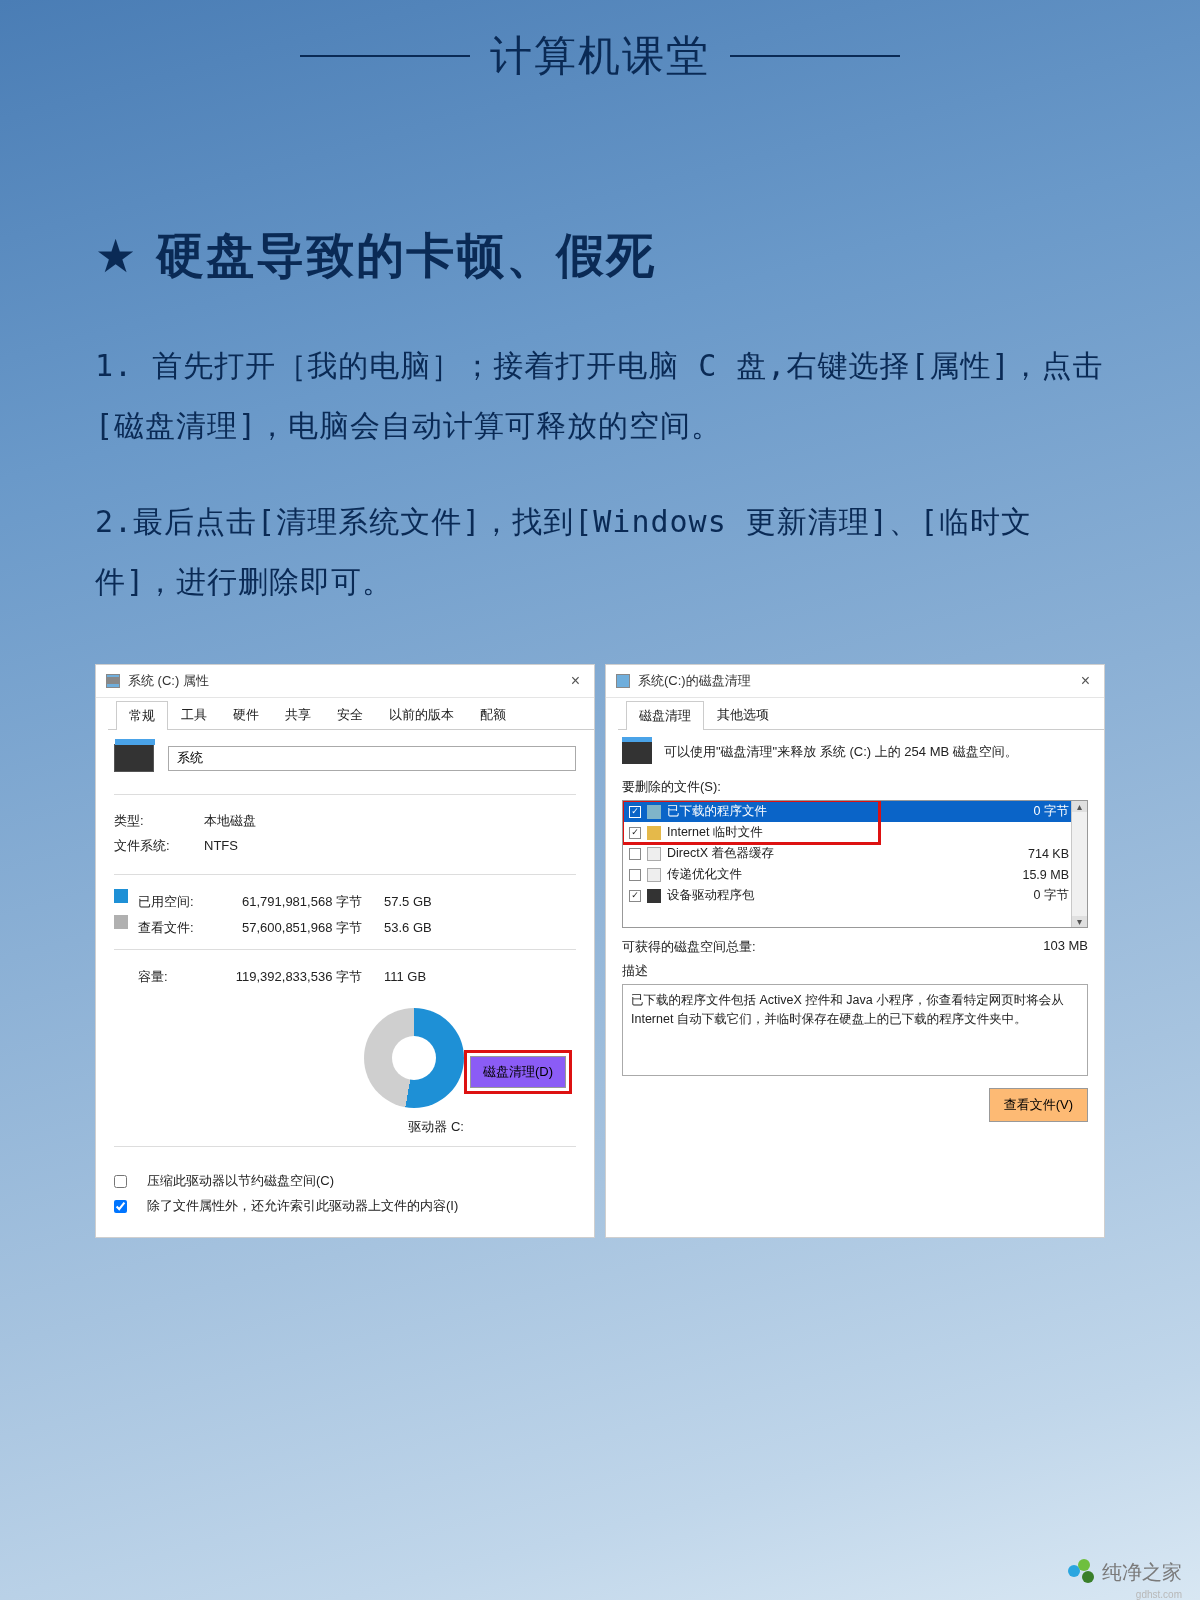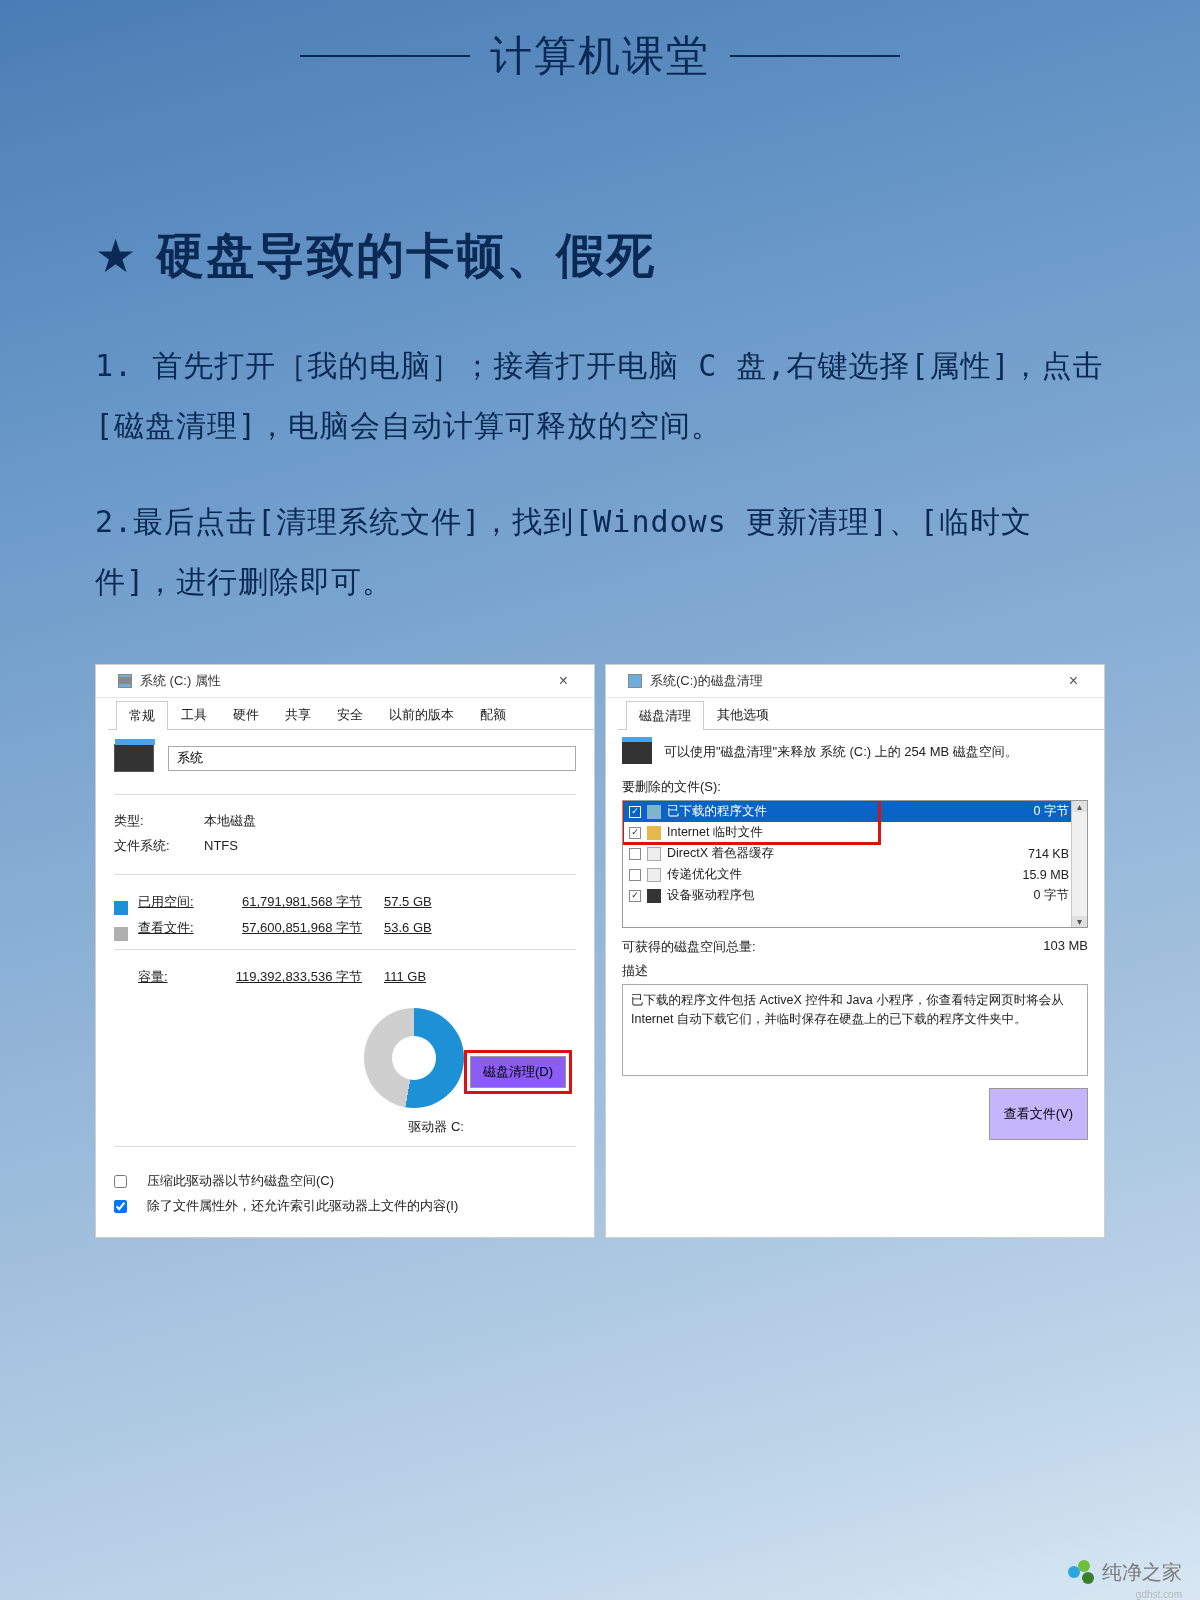--- a/index.html
+++ b/index.html
@@ -21,39 +21,39 @@
   }
   .header-line { height: 2px; width: 170px; background: #0a2a55; }
   .header-title { font-size: 42px; color: #0a2a55; font-weight: 500; letter-spacing: 2px; }
   .content { padding: 140px 95px 0 95px; }
   .heading { display: flex; align-items: center; gap: 20px; margin-bottom: 48px; }
   .star { font-size: 46px; color: #0a2a55; }
   .heading-text { font-size: 48px; font-weight: 700; color: #0a2a55; letter-spacing: 2px; }
   .step { font-size: 30px; color: #0a2a55; line-height: 2.0; margin-bottom: 36px; font-family: "SimSun", monospace; letter-spacing: 1px; }
   .windows-row { display: flex; gap: 10px; padding: 0 0px; margin-top: 52px; }
   .win-window { background: #fff; border: 1px solid #cfcfcf; flex: 1; font-size: 13px; color: #222; }
-  .titlebar { display: flex; align-items: center; padding: 7px 22px; border-bottom: 1px solid #e5e5e5; }
+  .titlebar { display: flex; align-items: center; padding: 7px 10px; border-bottom: 1px solid #e5e5e5; }
   .titlebar-icon { width: 14px; height: 14px; margin-right: 8px; background:#d0d0d0; display:inline-block }
   .titlebar-icon.drive { background: linear-gradient(#888,#888) center/100% 60% no-repeat, #6faedc; border:1px solid #888;}
   .titlebar-icon.cleanup { background:#6faedc; border:1px solid #888; position:relative; }
   .titlebar-text { flex: 1; font-size: 13px; color: #333; }
   .close-x { font-size: 16px; color: #555; padding: 0 4px; cursor: default; }
   .tabs { display: flex; padding: 0 8px; margin-top: 2px; border-bottom: 1px solid #ccc; margin-left: 12px; }
   .tab { padding: 5px 12px; font-size: 13px; border: 1px solid transparent; border-bottom: none; cursor: default; }
   .tab.active { border-color: #ccc; background: #fff; position: relative; top: 1px; }
   .body1 { padding: 14px 18px 18px 18px; }
   .drive-row { display:flex; align-items:center; gap:14px; margin-bottom: 22px;}
   .drive-icon-lg { width: 40px; height: 28px; background:#333; border:1px solid #555; position:relative;}
   .drive-icon-lg::before{content:"";position:absolute;top:-6px;left:0;width:40px;height:6px; background:#4aa3e8;}
   .drive-name-input { flex:1; border:1px solid #aaa; padding:4px 8px; font-size:13px; }
   .info-grid { margin: 8px 0 16px 0; line-height: 1.9; font-size: 13px;}
   .info-grid .row{ display:flex;}
   .info-grid .lbl{ width:90px;}
   .sep{ border:none; border-top:1px solid #ddd; margin:8px 0 14px 0;}
-  .usage-grid .row{ display:flex; align-items:flex-end; line-height:2.0; font-size:13px;text-decoration:underline;}
+  .usage-grid .row{ display:flex; align-items:flex-start; line-height:2.0; font-size:13px;}
   .sq{ width:14px; height:14px; margin-right:10px;}
   .sq.blue{ background:#1e90d6;}
   .sq.grey{ background:#b0b0b0;}
   .usage-grid .lbl{ width:76px;}
   .usage-grid .val{ width:170px; text-align:right; padding-right:22px;}
   .usage-grid .gb{ width:60px;}
   .donut-row{ display:flex; align-items:center; justify-content:space-between; margin:18px 4px 10px 4px;}
   .donut-wrap{display:flex; flex-direction:column; align-items:flex-end; flex:1;}
   .donut{ width:100px; height:100px; border-radius:50%; background: conic-gradient(#1e90d6 0 190deg, #cfcfcf 190deg 360deg); position:relative;}
   .donut::after{ content:""; position:absolute; inset:28px; background:#fff; border-radius:50%;}
@@ -83,22 +83,22 @@
   .fl-item .name{ flex:1;}
   .fl-item .size{ width:64px; text-align:right;}
   .ic.app{ background:#7fb4c9;}
   .ic.lock{ background:#e5b94a;}
   .ic.file{ background:#eee; border:1px solid #aaa;}
   .ic.dev{ background:#333;}
   .total-row{ display:flex; margin-top:10px; font-size:13px;}
   .total-row .t-lbl{ flex:1;}
   .desc-box{ border:1px solid #aaa; height:92px; padding:6px 8px; font-size:12.5px; line-height:1.5; margin-top:2px; overflow:hidden;}
   .view-btn-row{ display:flex; justify-content:flex-end; margin-top:12px;}
-  .view-btn{ border:1px solid #999; background:#c4b5fd; padding:16px 14px; font-size:13px;}
-  .watermark{ position:absolute; right:18px; bottom:14px; display:flex; align-items:flex-end; gap:8px; font-size:20px; color:#7a7a7a;}
+  .view-btn{ border:1px solid #999; background:#fdba74; padding:7px 14px; font-size:13px;}
+  .watermark{ position:absolute; right:18px; bottom:14px; display:flex; align-items:flex-start; gap:8px; font-size:20px; color:#7a7a7a;}
   .wm-dot{ position:relative; width:26px; height:26px;}
   .wm-dot span{ position:absolute; width:12px; height:12px; border-radius:50%;}
   .wm-dot .d1{ background:#2aa6e0; left:0; top:6px;}
   .wm-dot .d2{ background:#6fbf3f; left:10px; top:0;}
   .wm-dot .d3{ background:#3a7f2a; left:14px; top:12px;}
   .wm-sub{ position:absolute; right:18px; bottom:0px; font-size:10px; color:#b8b8b8;}
 </style>
 </head>
 <body>
 

